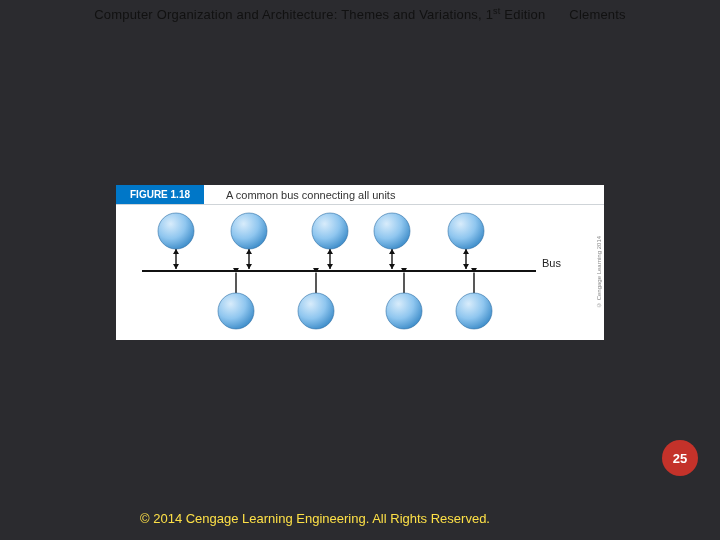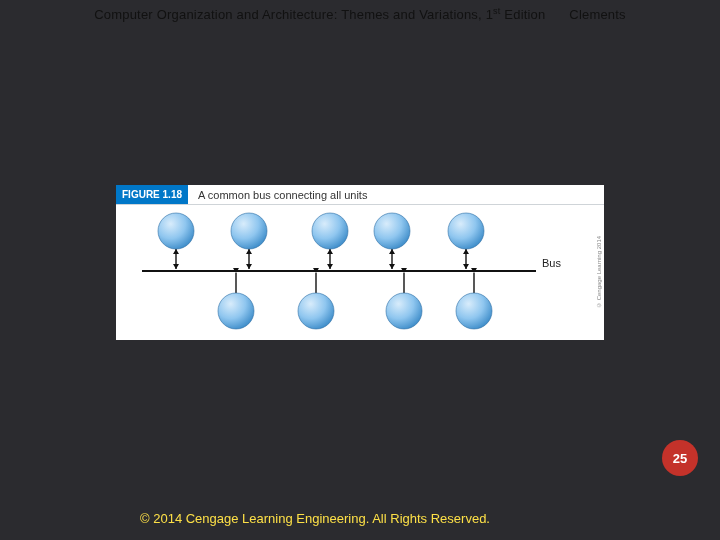--- a/index.html
+++ b/index.html
@@ -36,28 +36,28 @@
     display: flex;
     align-items: stretch;
     border-bottom: 1px solid #cfd4d8;
     height: 20px;
   }
   .fig-badge {
     background: #0077c8;
     color: #fff;
     font-size: 10px;
     font-weight: bold;
-    padding: 3px 6px;
+    padding: 3px 14px;
     display: flex;
     align-items: center;
   }
   .fig-caption {
     font-size: 11px;
     color: #333;
-    padding: 3px 10px;
+    padding: 3px 22px;
     display: flex;
     align-items: center;
   }
   .diagram {
     position: relative;
     width: 100%;
     height: 135px;
   }
   .diagram svg { display: block; }
   .credit {

